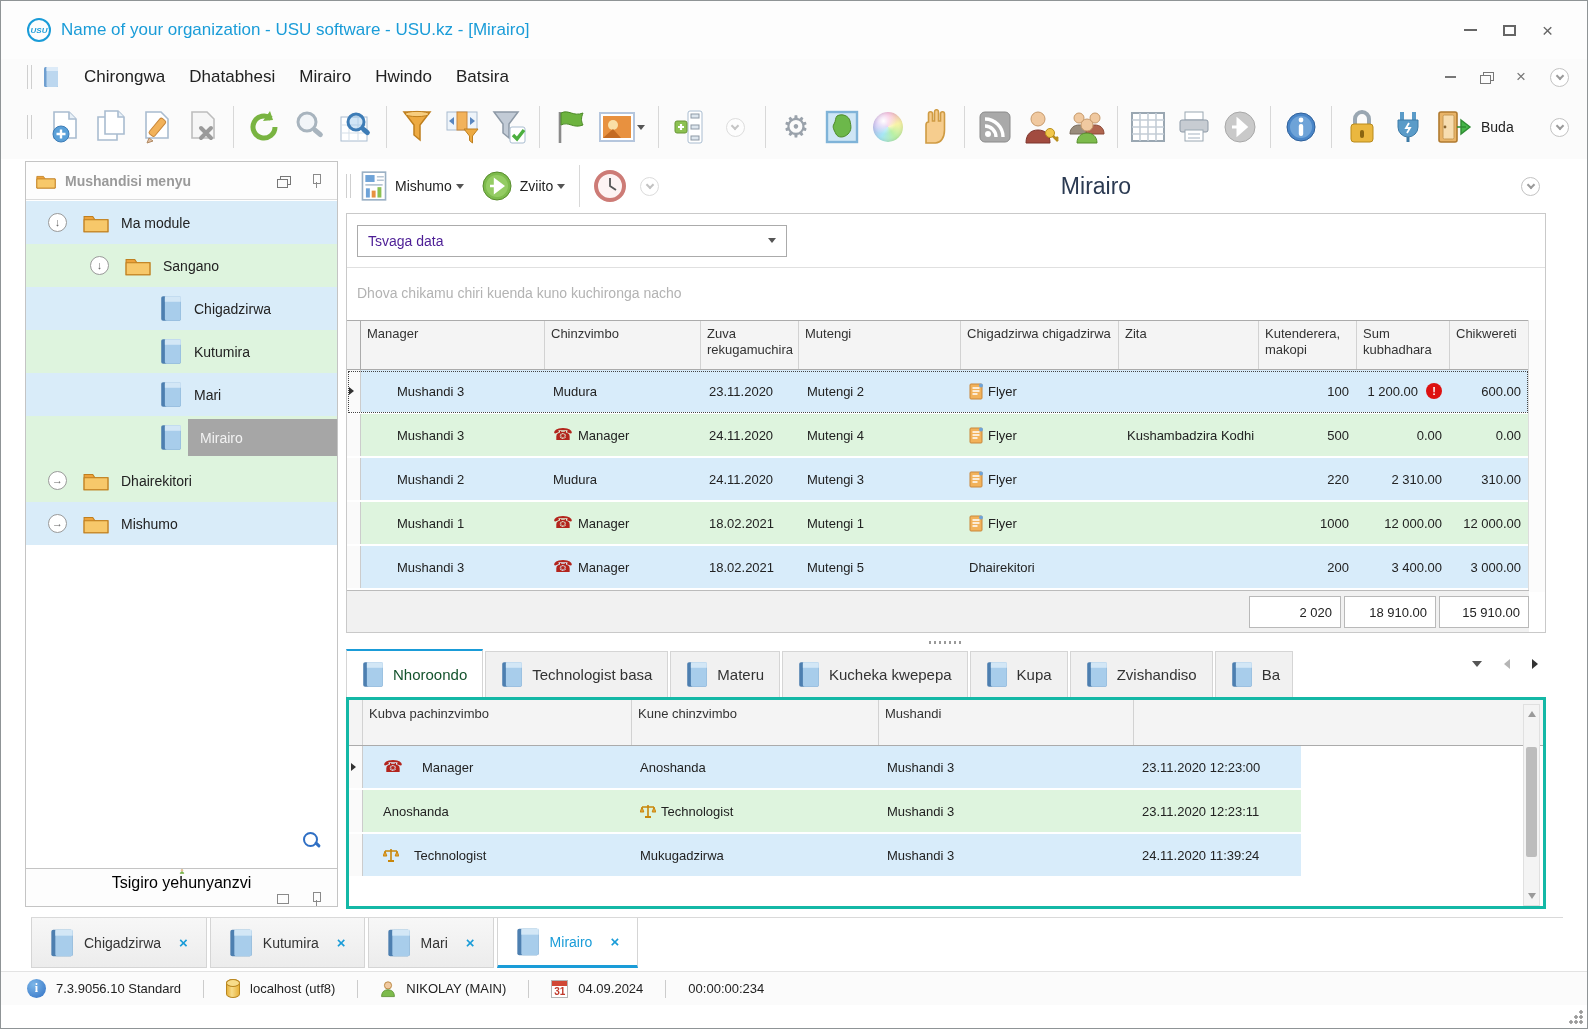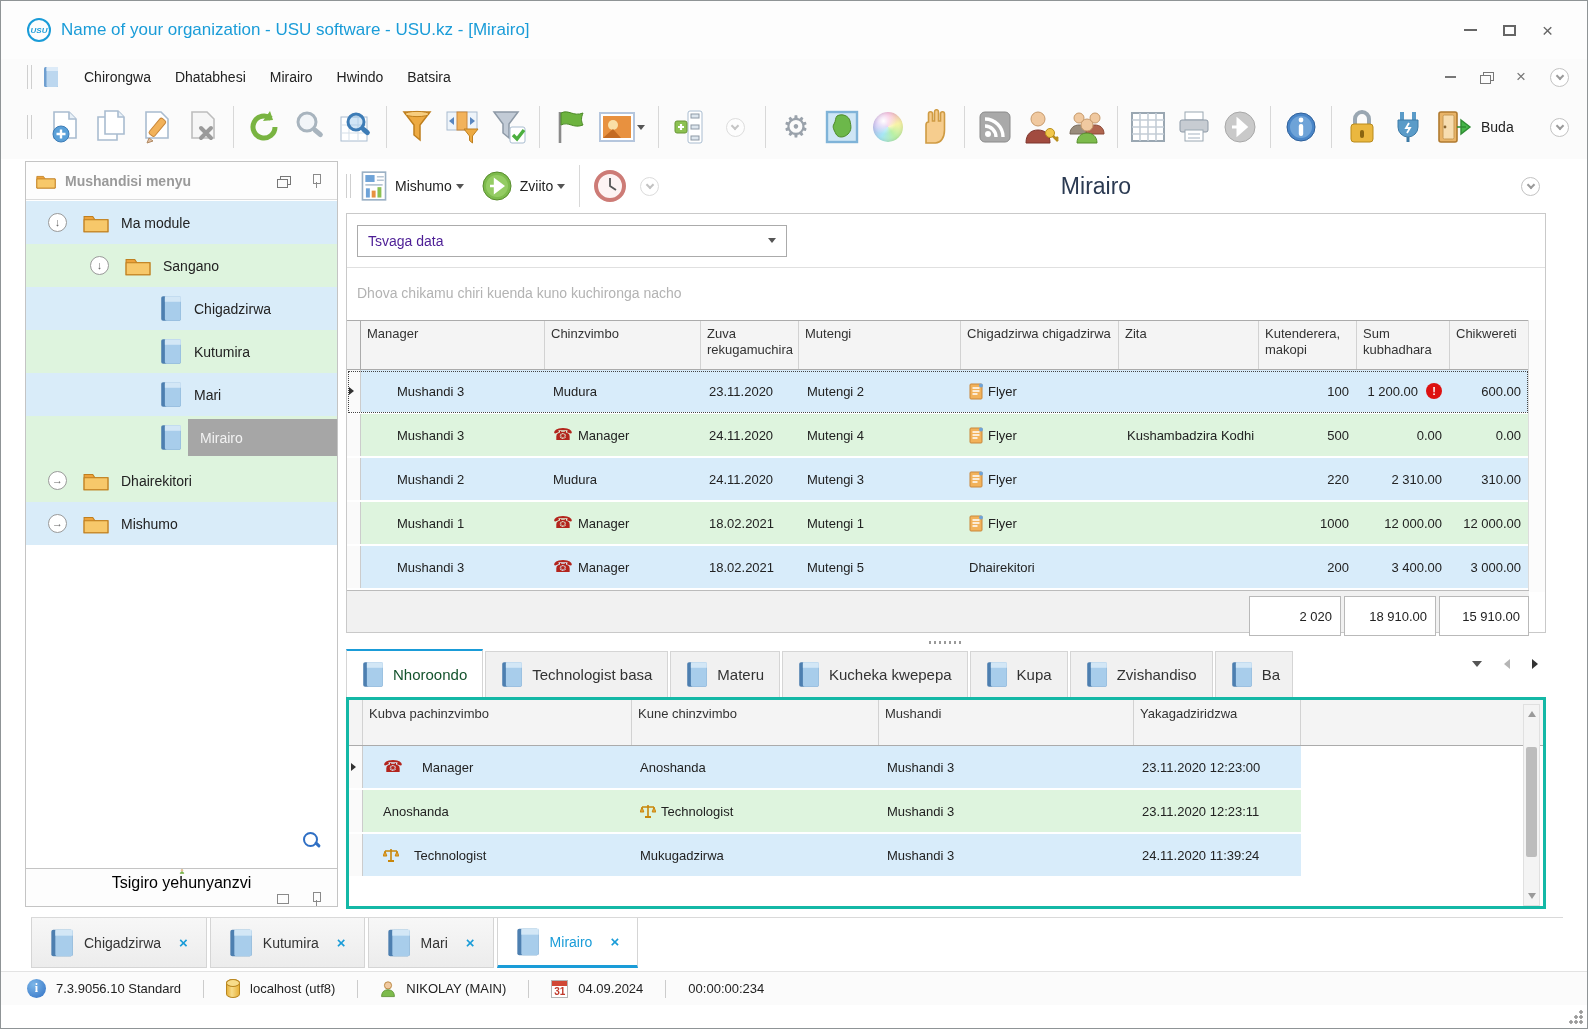--- a/index.html
+++ b/index.html
@@ -11,21 +11,21 @@
   .usu-logo { width:24px; height:24px; border:2px solid #1a9cd8; border-radius:50%; color:#1a9cd8; font-size:8px; font-weight:bold; font-style:italic; display:flex; align-items:center; justify-content:center; margin-right:10px; }
   .title-text { color:#1a9cd8; font-size:17px; }
   .winctl { margin-left:auto; display:flex; gap:26px; align-items:center; padding-right:20px; }
   .ic-min { width:13px; height:2px; background:#666; }
   .ic-max { width:13px; height:11px; border:2px solid #666; }
   .ic-close { color:#666; font-size:19px; line-height:11px; }
 
   
   .menubar { position:absolute; left:0; top:58px; right:0; height:36px; background:#fbfbfb; display:flex; align-items:center; padding-left:26px; }
   .grip { width:5px; height:24px; border-left:1px solid #cfcfcf; border-right:1px solid #cfcfcf; margin-right:10px; }
-  .menu-item { font-size:14px; color:#222; padding:6px 12px; cursor:default; }
+  .menu-item { font-size:17px; color:#222; padding:6px 12px; cursor:default; }
   .menubar-right { margin-left:auto; display:flex; align-items:center; gap:24px; padding-right:18px; }
   .ic-min-s { width:11px; height:2px; background:#777; }
   .ic-restore { position:relative; width:12px; height:10px; }
   .ic-restore::before { content:""; position:absolute; left:3px; top:0; width:9px; height:7px; border:1.5px solid #777; background:#fbfbfb; }
   .ic-restore::after { content:""; position:absolute; left:0; top:3px; width:9px; height:7px; border:1.5px solid #777; background:#fbfbfb; }
   .ic-close-s { color:#777; font-size:17px; line-height:10px; }
   .chev-btn { width:19px; height:19px; border:1px solid #c3c3c3; border-radius:50%; display:flex; align-items:center; justify-content:center; background:#fff; }
   .chev-down { width:6px; height:6px; border-right:2px solid #9a9a9a; border-bottom:2px solid #9a9a9a; transform:rotate(45deg); margin-top:-3px; }
 
   
@@ -88,21 +88,21 @@
   .cell.c-manager { padding-left:36px; }
   .cell.num { justify-content:flex-end; }
   .drow.selected { outline:1px dotted #444; outline-offset:-2px; }
   .mk { width:0; height:0; border-top:4px solid transparent; border-bottom:4px solid transparent; border-left:5px solid #333; }
   .cell-icon { margin-right:5px; flex:0 0 auto; display:inline-flex; }
   .phone-glyph { color:#b3241c; font-size:16px; line-height:1; margin-right:5px; }
   .alert-badge { width:16px; height:16px; border-radius:50%; background:#dd1111; color:#fff; font-size:11px; font-weight:bold; display:flex; align-items:center; justify-content:center; margin-left:8px; }
   .grid-scrollstrip { position:absolute; right:0; top:106px; width:17px; height:272px; background:#fcfcfc; border-left:1px solid #ddd; }
 
   .summary-row { position:absolute; left:0; bottom:0; width:1182px; height:42px; background:#f1f1f1; border-top:1px solid #bbb; }
-  .sum-box { position:absolute; top:5px; height:40px; background:#fff; border:1px solid #b9b9b9; display:flex; align-items:center; justify-content:flex-end; font-size:13px; color:#222; padding:0 8px; }
+  .sum-box { position:absolute; top:5px; height:32px; background:#fff; border:1px solid #b9b9b9; display:flex; align-items:center; justify-content:flex-end; font-size:13px; color:#222; padding:0 8px; }
 
   .splitter { position:absolute; top:476px; left:0; width:1200px; height:10px; display:flex; align-items:center; justify-content:center; }
   .splitter .dots { width:34px; height:3px; background-image:repeating-linear-gradient(90deg,#9a9a9a 0 2px,transparent 2px 5px); }
 
   .dtabs { position:absolute; top:488px; left:0; width:1200px; height:48px; display:flex; align-items:flex-end; }
   .dtab { height:46px; display:flex; align-items:center; gap:9px; padding:0 15px; background:#f1f1f1; border:1px solid #d5d5d5; border-bottom:none; margin-right:2px; font-size:15px; color:#333; white-space:nowrap; }
   .dtab.active { background:#fff; border-top:2px solid #1a9cd8; color:#14532d; height:48px; }
   .dtab.cut { max-width:78px; overflow:hidden; }
   .dtab-nav { position:absolute; right:8px; top:10px; display:flex; gap:22px; align-items:center; }
   .tri-down { width:0;height:0;border-left:5px solid transparent;border-right:5px solid transparent;border-top:6px solid #555; }
@@ -764,21 +764,20 @@
         <div class="tri-right"></div>
       </div>
     </div>
 
     <div class="detail-box">
       <div class="dgrow dghead">
         <div class="hcell"></div>
         <div class="hcell">Kubva pachinzvimbo</div>
         <div class="hcell">Kune chinzvimbo</div>
         <div class="hcell">Mushandi</div>
-        <div class="hcell">Yakagadziridzwa</div>
       </div>
       <div class="dgrow ddrow blue">
         <div class="cell marker">
             <div class="mk"></div>
           </div>
         <div class="cell k1">
             <span class="phone-glyph">☎</span>
             <span style="margin-left:14px">Manager</span>
           </div>
         <div class="cell">Anoshanda</div>

